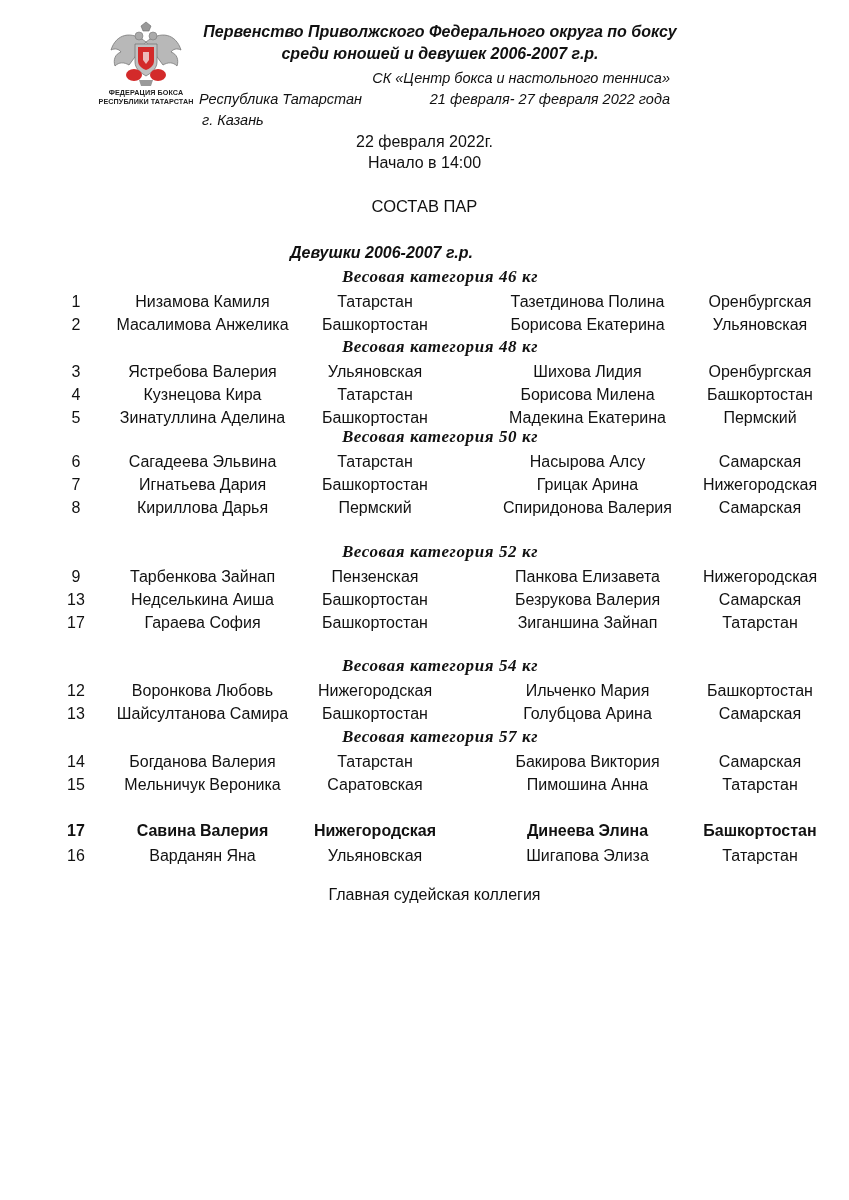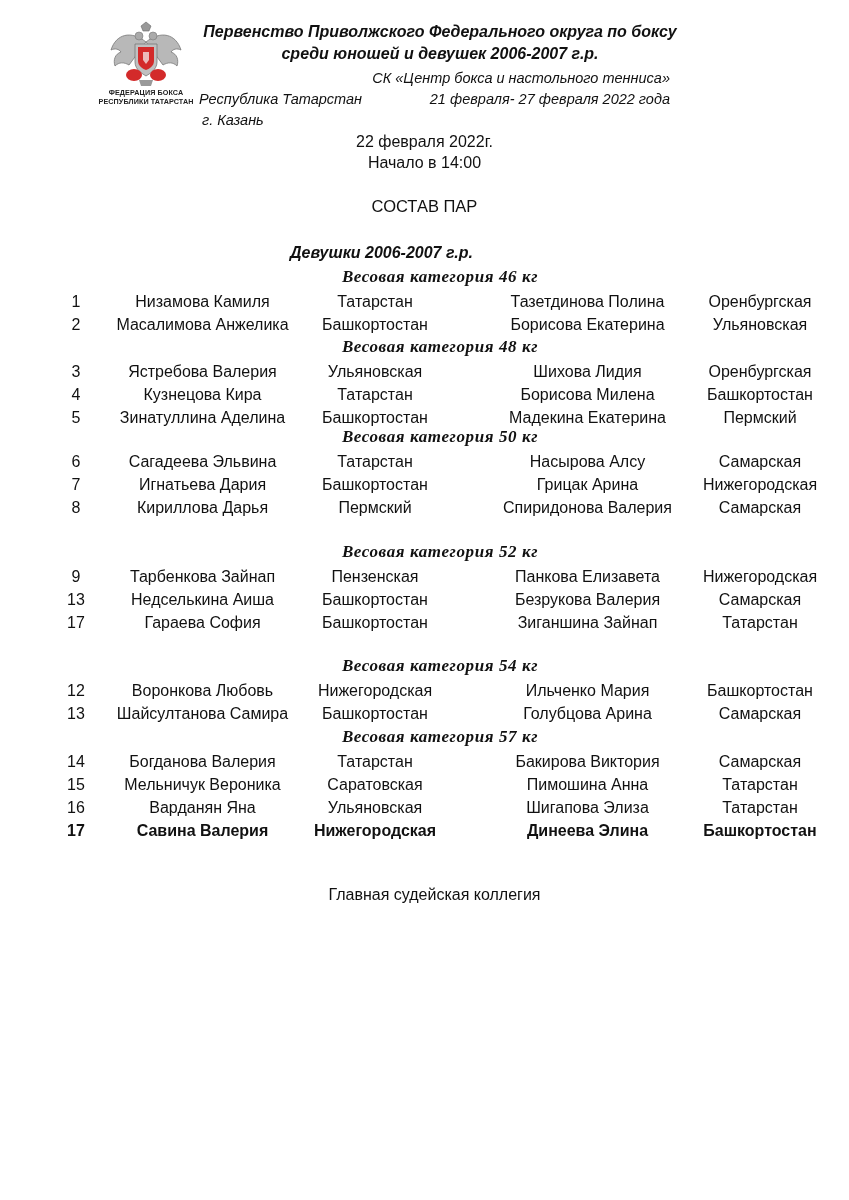--- a/index.html
+++ b/index.html
@@ -168,21 +168,21 @@
       <span class="c-n2">Бакирова Виктория</span>
       <span class="c-r2">Самарская</span>
     </div>
     <div class="abs row" style="top: 773px;">
       <span class="c-num">15</span>
       <span class="c-n1">Мельничук Вероника</span>
       <span class="c-r1">Саратовская</span>
       <span class="c-n2">Пимошина Анна</span>
       <span class="c-r2">Татарстан</span>
     </div>
-    <div class="abs row" style="top: 796px;">
+    <div class="abs row" style="top: 844px;">
       <span class="c-num">16</span>
       <span class="c-n1">Варданян Яна</span>
       <span class="c-r1">Ульяновская</span>
       <span class="c-n2">Шигапова Элиза</span>
       <span class="c-r2">Татарстан</span>
     </div>
     <div class="abs row" style="top: 819px; font-weight: bold;">
       <span class="c-num">17</span>
       <span class="c-n1">Савина Валерия</span>
       <span class="c-r1">Нижегородская</span>

